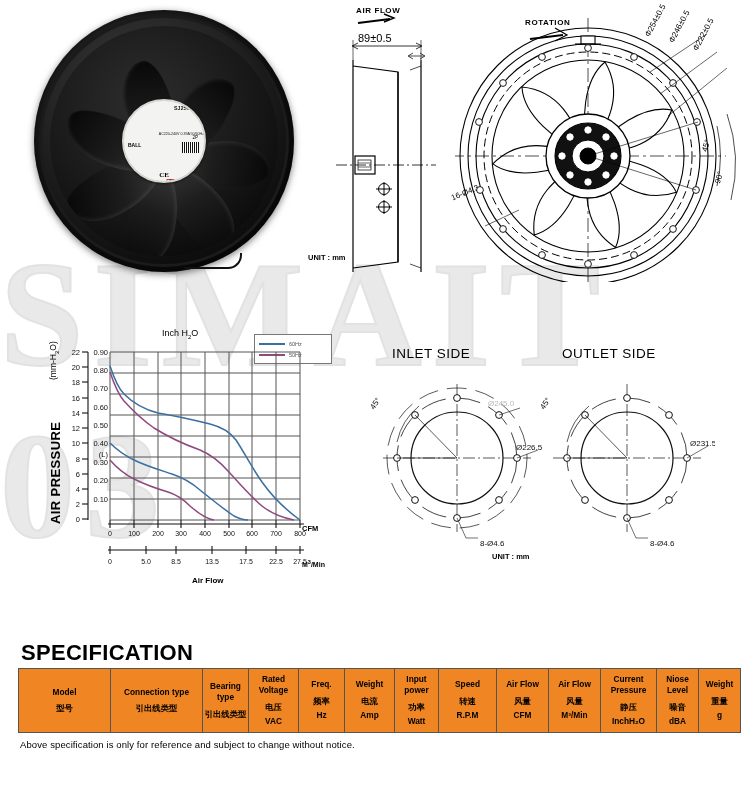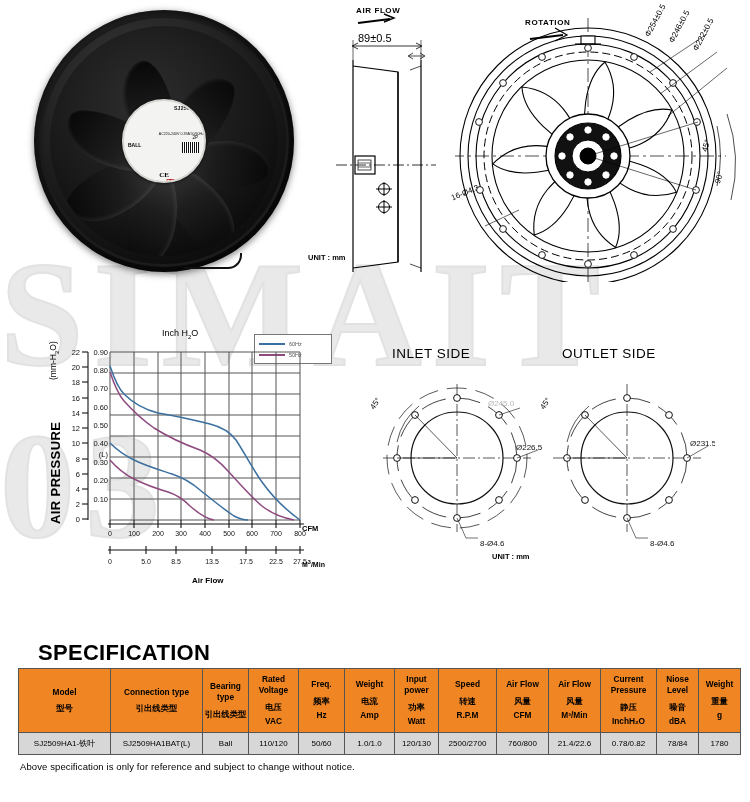--- a/index.html
+++ b/index.html
@@ -107,21 +107,21 @@
   .cfm-unit { position:absolute; font-size:7.5px; font-weight:bold; }
   .mmin-unit { position:absolute; font-size:7px; font-weight:bold; }
   .airflow-axis-label { position:absolute; font-size:8px; font-weight:bold; }
 
   .inlet-title { position:absolute; left:392px; top:56px; font-size:13.5px; letter-spacing:.5px; }
   .outlet-title { position:absolute; left:562px; top:56px; font-size:13.5px; letter-spacing:.5px; }
   .unit-mm-2 { position:absolute; left:492px; top:262px; font-size:7.5px; font-weight:bold; }
 
   
   .spec { position:relative; z-index:2; padding:0 14px; }
-  .spec-title { font-size:22px; font-weight:bold; margin:0 0 2px 24px; letter-spacing:.3px; }
+  .spec-title { font-size:22px; font-weight:bold; margin:0 0 2px 7px; letter-spacing:.3px; }
   .red-note { color:#e8212b; font-size:9.5px; font-weight:bold; text-align:right; margin:0 6px 2px 0; }
   table.spec-table { border-collapse:collapse; width:722px; margin-left:4px; table-layout:fixed; }
   table.spec-table th, table.spec-table td {
     border:1px solid #555; text-align:center; vertical-align:middle;
   }
   table.spec-table th {
     background:#ef8523; color:#000; font-size:8.3px; font-weight:bold;
     line-height:1.38; padding:4px 1px; height:64px;
   }
   table.spec-table td {
@@ -588,35 +588,20 @@
           <span class="th-unit">dBA</span>
           </th>
         <th>
           <span class="th-en">Weight</span>
           <span class="th-cn">重量</span>
           <span class="th-unit">g</span>
           </th>
       </tr>
     </thead>
     <tbody>
-      <tr>
-        <td>SJ2509HA1-铁叶</td>
-        <td>SJ2509HA1BAT(L)</td>
-        <td>Ball</td>
-        <td>110/120</td>
-        <td>50/60</td>
-        <td>1.0/1.0</td>
-        <td>120/130</td>
-        <td>2500/2700</td>
-        <td>760/800</td>
-        <td>21.4/22.6</td>
-        <td>0.78/0.82</td>
-        <td>78/84</td>
-        <td>1780</td>
-      </tr>
     </tbody>
   </table>
 
   <div class="notes">
     <div class="note-en">Above specification is only for reference and subject to change without notice.</div>
 
   </div>
 </div>
 
 </body></html>

